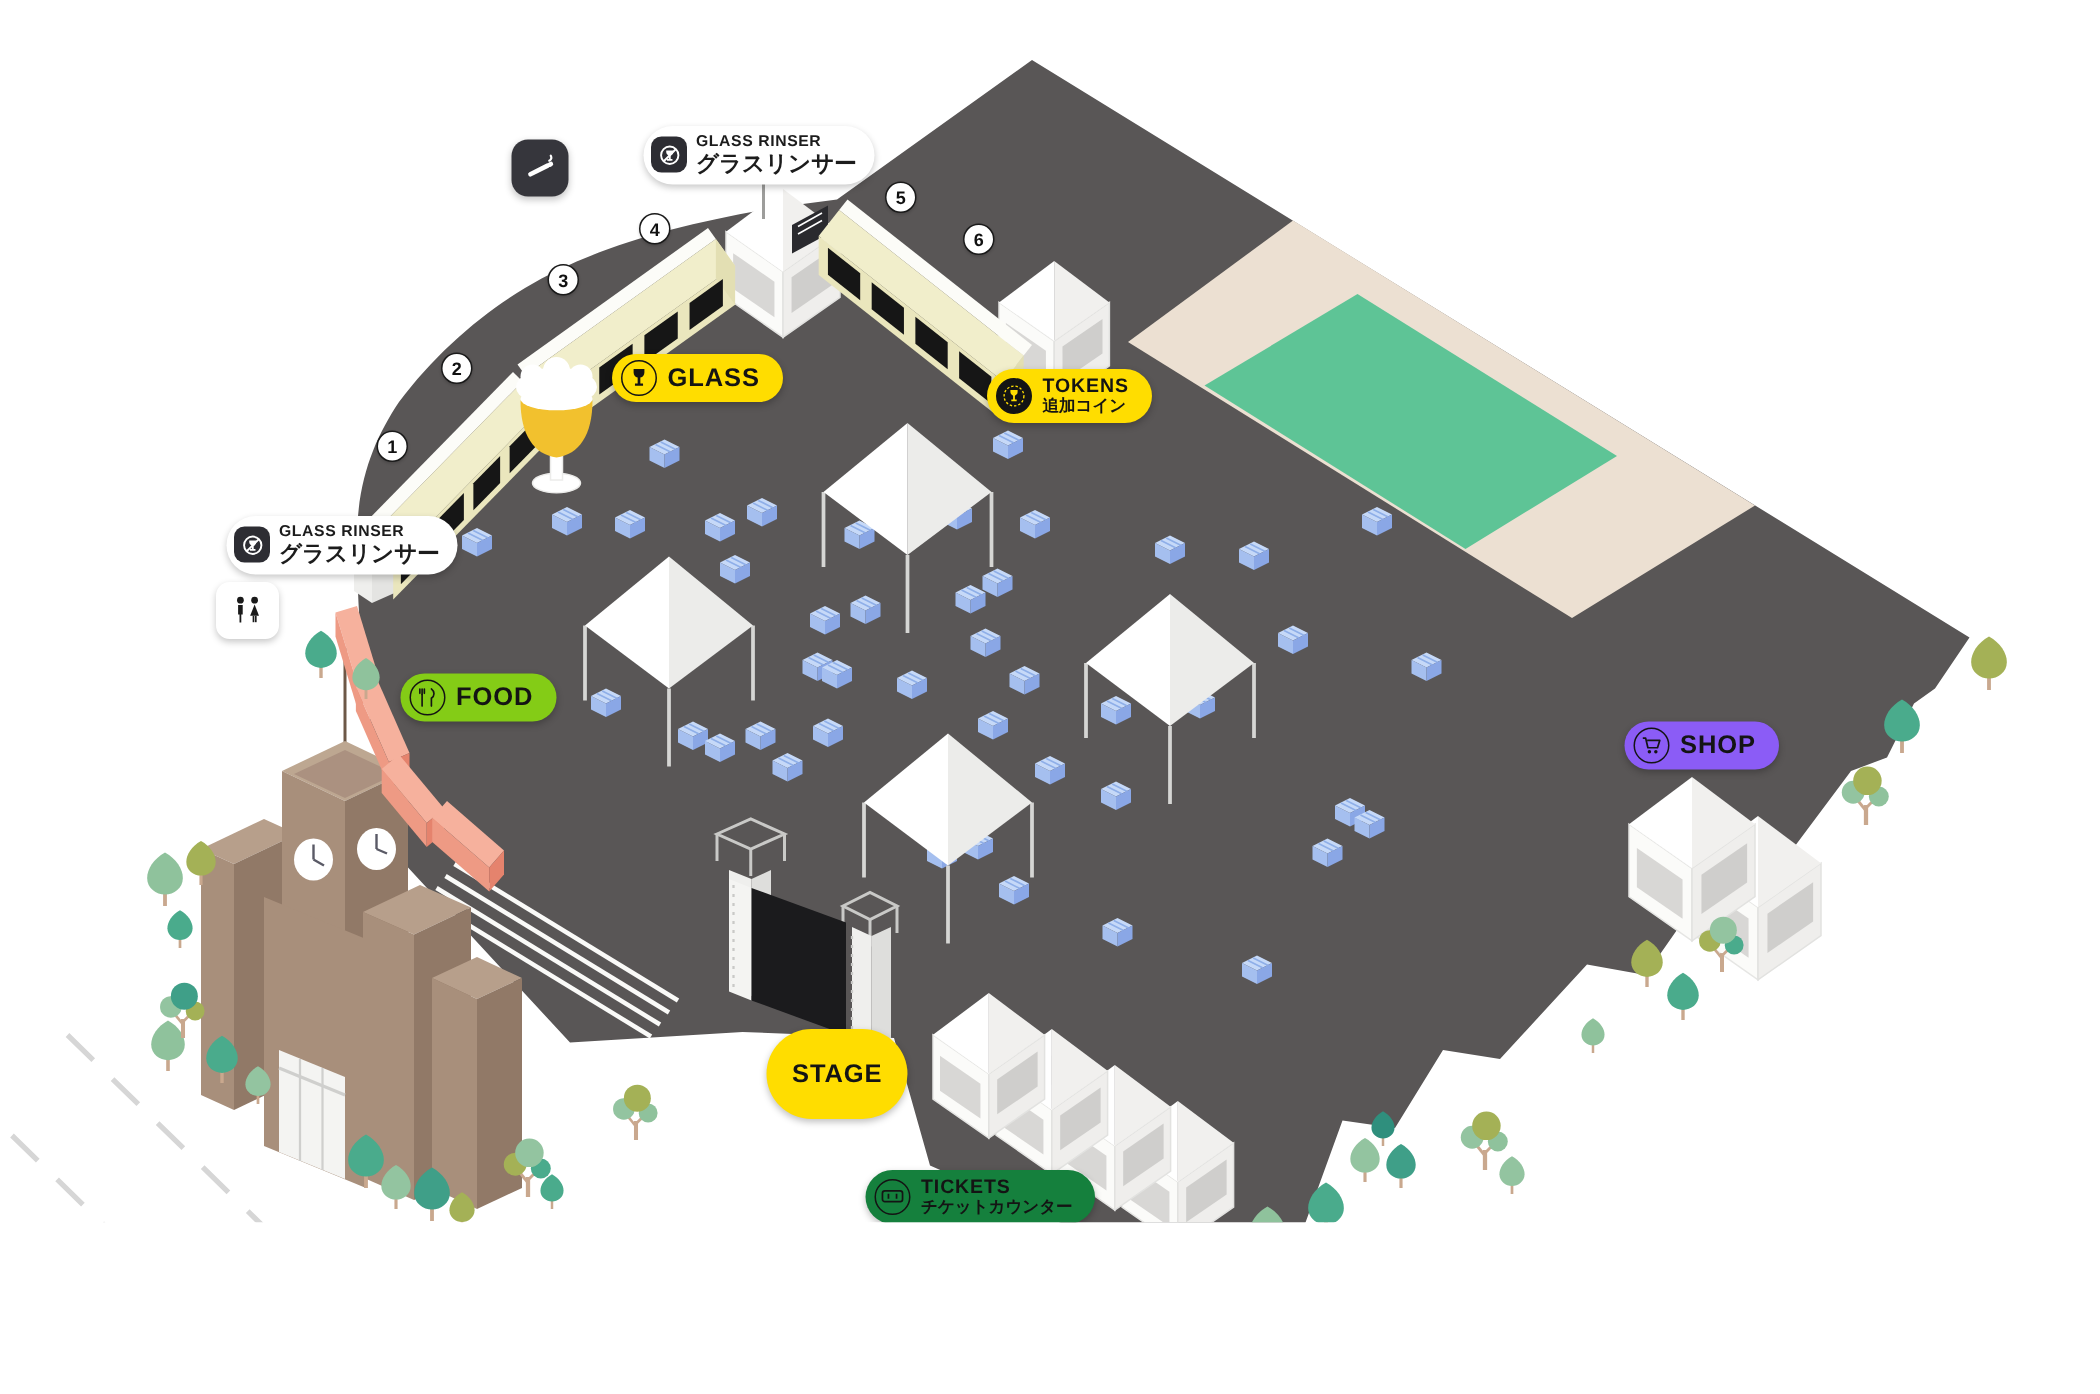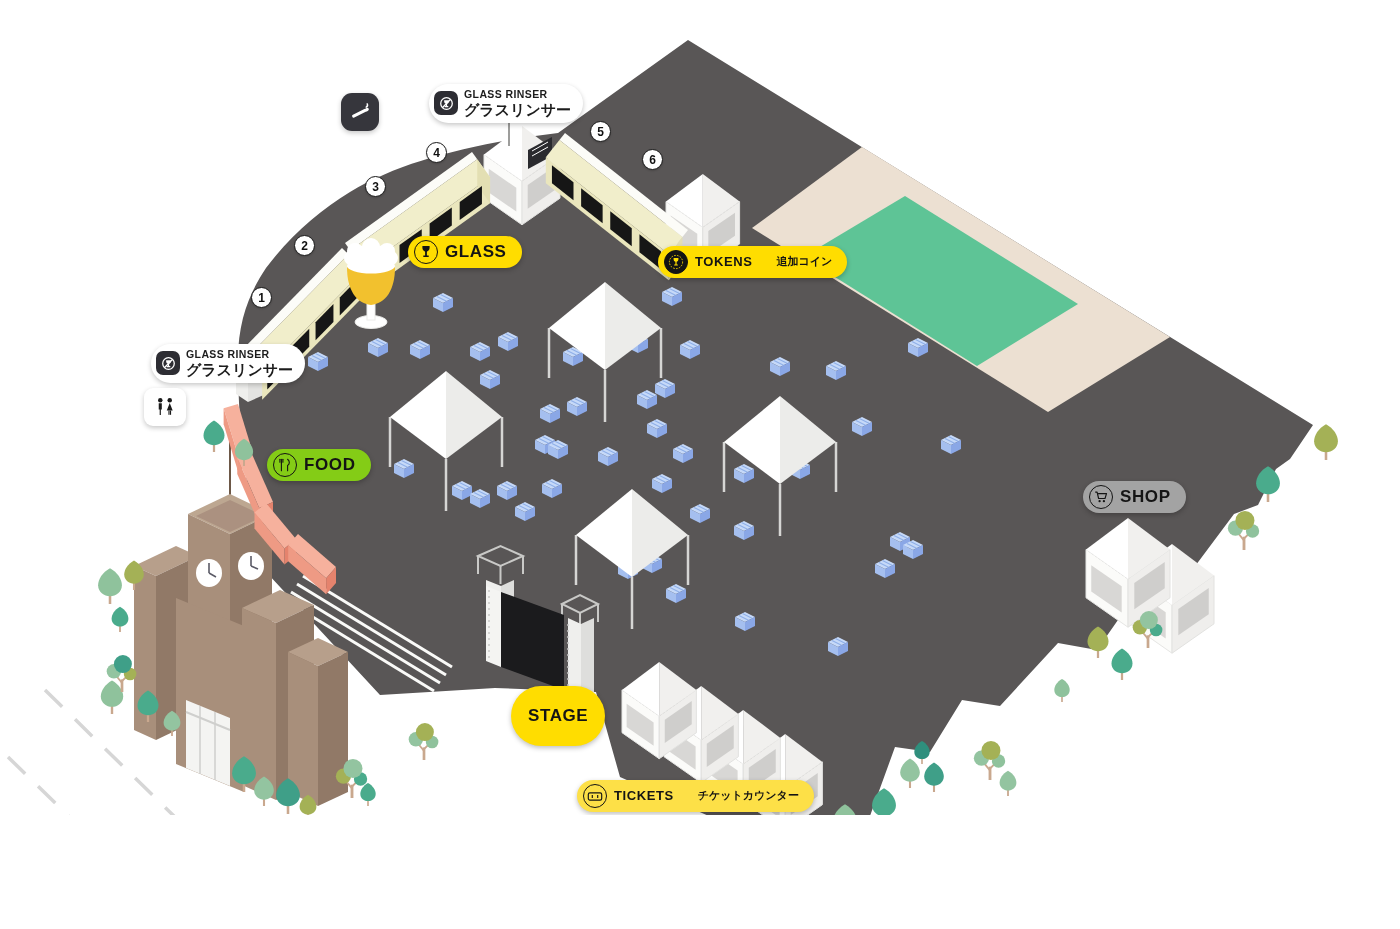--- a/index.html
+++ b/index.html
@@ -6,21 +6,21 @@
   .canvas{position:relative;width:1400px;height:815px;background:#ffffff;overflow:hidden;
           font-family:"Liberation Sans",sans-serif;}
   .canvas svg.scene{position:absolute;left:0;top:0;}
 
   
   .pill{position:absolute;display:flex;align-items:center;gap:7px;background:#ffdd00;
         border-radius:999px;padding:4px 15px 4px 6px;box-shadow:0 2px 5px rgba(0,0,0,.25);
         color:#141414;white-space:nowrap;z-index:30;}
   .pill.noicon{padding:20px 17px;}
   .pill .t1{font-size:17px;font-weight:bold;letter-spacing:.6px;}
-  .pill .col{display:flex;line-height:1.15;gap:24px;}
+  .pill .col{display:flex;flex-direction:column;line-height:1.15;}
   .pill .t1s{font-size:13px;font-weight:bold;letter-spacing:.6px;}
   .pill .t2{font-size:11px;font-weight:bold;}
   .icirc{width:24px;height:24px;border:1.8px solid #141414;border-radius:50%;
          display:flex;align-items:center;justify-content:center;flex:0 0 auto;box-sizing:border-box;}
   .icirc.dark{background:#141414;border-color:#141414;}
 
   
   .wpill{position:absolute;display:flex;align-items:center;gap:6px;background:#fff;
          border-radius:999px;padding:4px 12px 4px 5px;box-shadow:0 2px 5px rgba(0,0,0,.22);
          color:#1c1c1c;white-space:nowrap;z-index:30;}
@@ -638,36 +638,36 @@
         <line x1="3.4" y1="1.3" x2="3.4" y2="5"></line>
           <line x1="1.9" y1="1.3" x2="1.9" y2="4.2"></line>
         <line x1="4.9" y1="1.3" x2="4.9" y2="4.2"></line>
           <line x1="3.4" y1="5" x2="3.4" y2="12.7"></line>
         <path d="M9.6,1.3 c2.3,1.8 2.3,4.6 0,6.2 V12.7"></path>
       </svg>
     </span>
     <span class="t1">FOOD</span>
   </div>
 
-  <div class="pill" style="left: 1083px; top: 481px; background: #a3a3a3;">
+  <div class="pill" style="left: 1083px; top: 481px; background: #8b5cf6;">
     <span class="icirc">
       <svg width="14" height="14" viewBox="0 0 14 14">
         <path d="M1.2,2.1 h1.9 l1.5,6.4 h6.4 l1.5,-4.9 H4.1" fill="none" stroke="#141414" stroke-width="1.15" stroke-linejoin="round"></path>
         <circle cx="5.6" cy="11.2" r="1.15" fill="#141414"></circle>
         <circle cx="9.9" cy="11.2" r="1.15" fill="#141414"></circle>
       </svg>
     </span>
     <span class="t1">SHOP</span>
   </div>
 
   <div class="pill noicon" style="left: 511px; top: 686px; background: rgb(255, 221, 0);">
     <span class="t1">STAGE</span>
   </div>
 
-  <div class="pill" style="left: 577px; top: 780px; background: #fde047;">
+  <div class="pill" style="left: 577px; top: 780px; background: #15803d;">
     <span class="icirc">
       <svg width="16" height="13" viewBox="0 0 16 12" fill="none" stroke="#141414" stroke-width="1.15">
         <rect x="1.3" y="2.4" width="13.4" height="7.2" rx="1.6"></rect>
         <line x1="5.3" y1="4.4" x2="5.3" y2="7.6"></line>
           <line x1="10.7" y1="4.4" x2="10.7" y2="7.6"></line>
       </svg>
     </span>
     <span class="col">
       <span class="t1s">TICKETS</span>
       <span class="t2">チケットカウンター</span>

